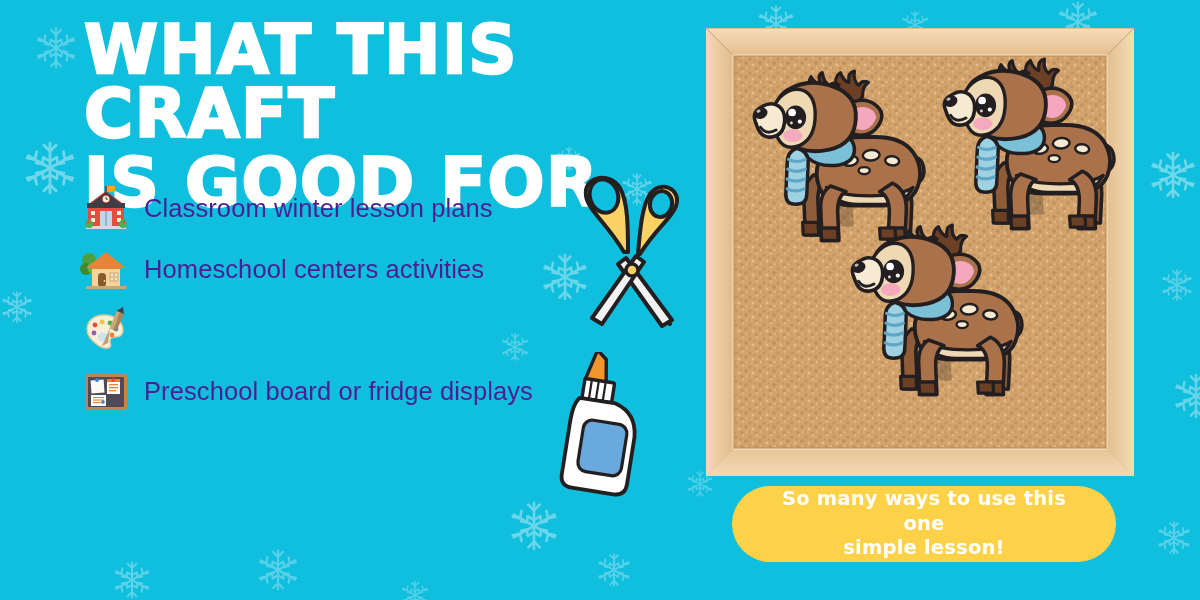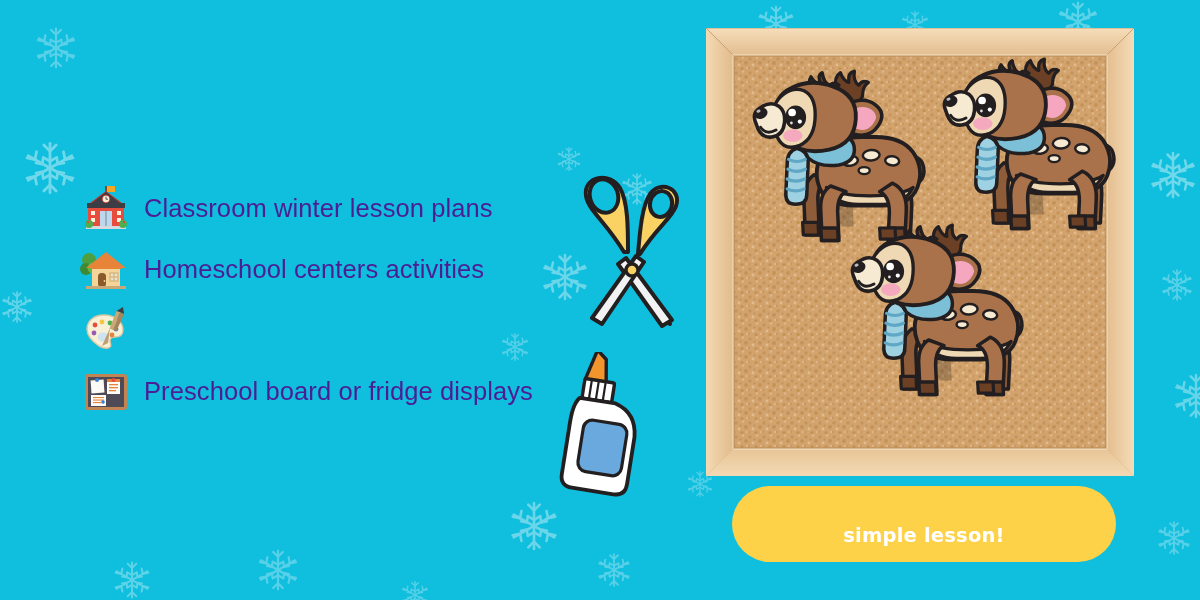--- a/index.html
+++ b/index.html
@@ -499,20 +499,24 @@
             <path d="M23 65 l-14 3 M23 65 l3 14"></path>
             <path d="M36 43 l-11 -2 M36 43 l2 -11"></path>
             <path d="M64 57 l11 2 M64 57 l-2 11"></path>
             <path d="M64 43 l11 -2 M64 43 l-2 -11"></path>
             <path d="M36 57 l-11 2 M36 57 l2 11"></path>
           </g>
         </svg>
       </div>
     </div>
 
+  <div id="headline">
+    <span class="l l1">WHAT THIS CRAFT</span>
+    <span class="l l2">IS GOOD FOR</span>
+  </div>
 
   <div id="bullets">
 
     <div class="bullet">
       <span class="ico">
         <svg viewBox="0 0 52 52">
           <rect x="25" y="4" width="2" height="8" fill="#7a4a3a"></rect>
           <path d="M27 4 h8 v6 h-8 z" fill="#f5a623"></path>
           <path d="M26 9 L42 21 H10 Z" fill="#c0392b"></path>
           <path d="M26 10 L40 21 H12 Z" fill="#3d3d46"></path>
@@ -748,18 +752,19 @@
         <use href="#deer" transform="translate(232,34) scale(0.70)"></use>
       </g>
       <g>
         <use href="#deer" transform="translate(140,200) scale(0.70)"></use>
       </g>
     </svg>
   </div>
 
   <div id="caption">
     <div class="ctext">
+      <span>So many ways to use this one</span>
       <br>
       <span>simple lesson!</span>
     </div>
   </div>
 
 </div>
 
 </body></html>

